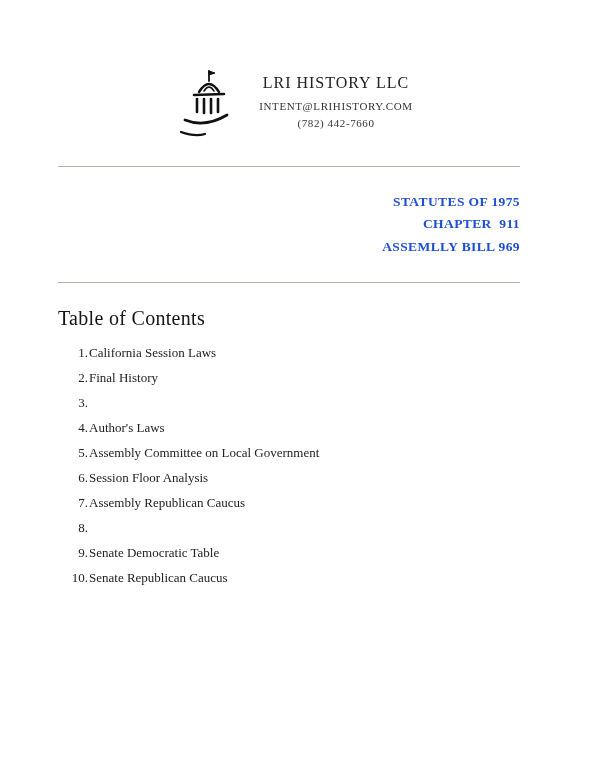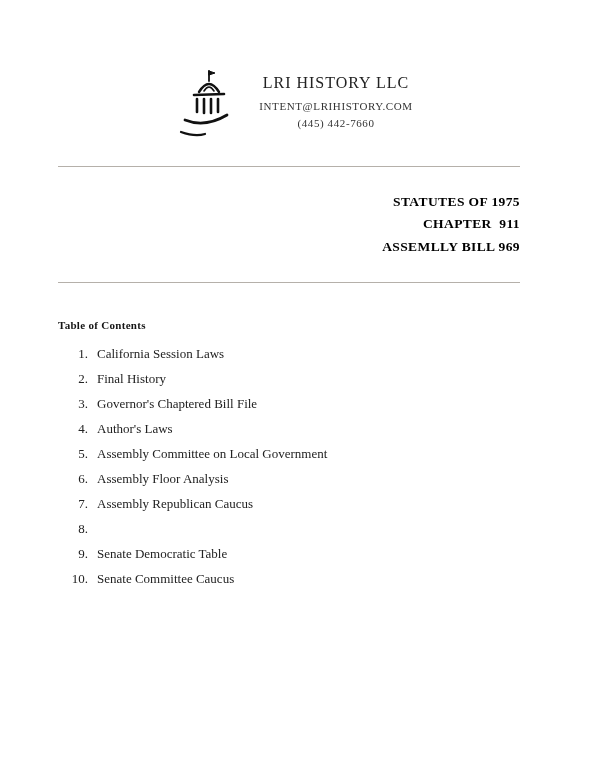--- a/index.html
+++ b/index.html
@@ -54,50 +54,50 @@
   
   .statutes {
     text-align: right;
     margin-top: 24px;
   }
   .statutes-line {
     font-weight: bold;
     font-size: 13.5px;
     letter-spacing: 0.4px;
     line-height: 1.65;
-    color: #000000;
+    color: #1d4ed8;
     white-space: pre;
   }
 
   
   .toc-heading {
-    font-weight: bold;
-    font-size: 11px;
+    font-weight: normal;
+    font-size: 20px;
     letter-spacing: 0.3px;
-    margin-top: 36px;
+    margin-top: 24px;
     color: #151515;
   }
   .toc-list {
     list-style: none;
     margin-top: 16px;
   }
   .toc-item {
     display: flex;
     align-items: baseline;
     font-size: 13px;
     color: #222;
     margin-bottom: 12px;
     line-height: 1;
   }
   .toc-num {
     width: 30px;
     text-align: right;
     flex: 0 0 auto;
   }
-  .toc-label { margin-left: 9px; }
+  .toc-label { margin-left: 1px; }
 </style>
 </head>
 <body>
 
 <div class="page">
 
   <div class="header">
     <div class="logo-wrap">
       <svg viewBox="0 0 62 72" fill="none" stroke="#111" stroke-linecap="round" stroke-linejoin="round">
 
@@ -114,21 +114,21 @@
         <path d="M36 31 L36 45" stroke-width="2.6"></path>
         <path d="M43 31 L43 44" stroke-width="2.6"></path>
 
         <path d="M10 52 Q30 60 52 47" stroke-width="2.8"></path>
         <path d="M6 64 Q20 69 30 66" stroke-width="2.2"></path>
       </svg>
     </div>
     <div class="header-text">
       <div class="company-name">LRI HISTORY LLC</div>
       <div class="contact-line">INTENT@LRIHISTORY.COM</div>
-      <div class="contact-line phone">(445) 442-7660</div>
+      <div class="contact-line phone">(782) 442-7660</div>
     </div>
   </div>
 
   <hr class="rule rule-1">
 
   <div class="statutes">
     <div class="statutes-line">STATUTES OF 1975</div>
     <div class="statutes-line">CHAPTER  911</div>
     <div class="statutes-line">ASSEMLLY BILL 969</div>
   </div>
@@ -141,44 +141,43 @@
     <li class="toc-item">
       <span class="toc-num">1.</span>
       <span class="toc-label">California Session Laws</span>
     </li>
     <li class="toc-item">
       <span class="toc-num">2.</span>
       <span class="toc-label">Final History</span>
     </li>
     <li class="toc-item">
       <span class="toc-num">3.</span>
-      <span class="toc-label">Governor's Chaptered Bill File</span>
     </li>
     <li class="toc-item">
       <span class="toc-num">4.</span>
       <span class="toc-label">Author's Laws</span>
     </li>
     <li class="toc-item">
       <span class="toc-num">5.</span>
       <span class="toc-label">Assembly Committee on Local Government</span>
     </li>
     <li class="toc-item">
       <span class="toc-num">6.</span>
-      <span class="toc-label">Assembly Floor Analysis</span>
+      <span class="toc-label">Session Floor Analysis</span>
     </li>
     <li class="toc-item">
       <span class="toc-num">7.</span>
       <span class="toc-label">Assembly Republican Caucus</span>
     </li>
     <li class="toc-item">
       <span class="toc-num">8.</span>
     </li>
     <li class="toc-item">
       <span class="toc-num">9.</span>
       <span class="toc-label">Senate Democratic Table</span>
     </li>
     <li class="toc-item">
       <span class="toc-num">10.</span>
-      <span class="toc-label">Senate Committee Caucus</span>
+      <span class="toc-label">Senate Republican Caucus</span>
     </li>
   </ol>
 
 </div>
 
 </body></html>

